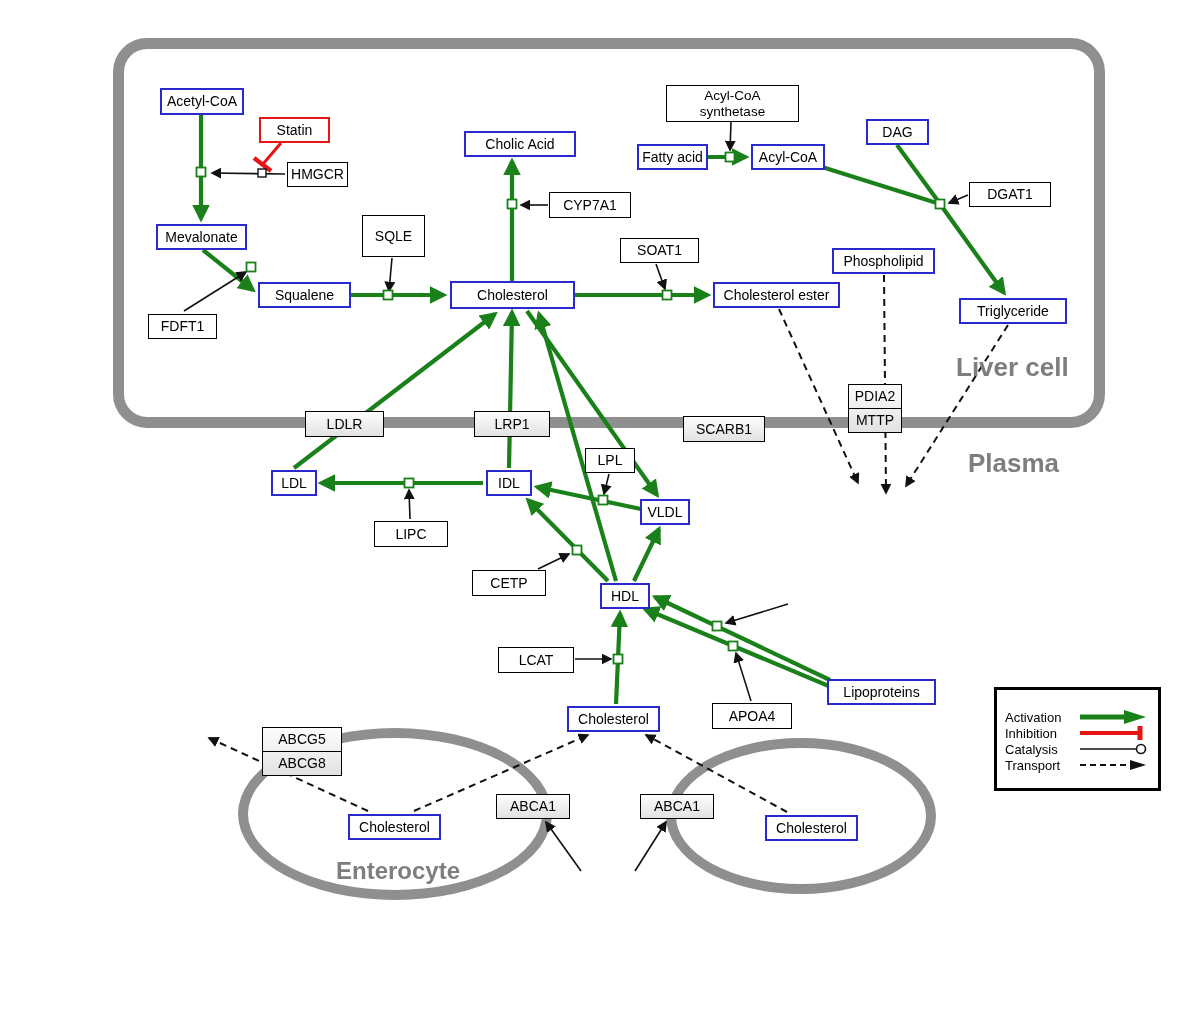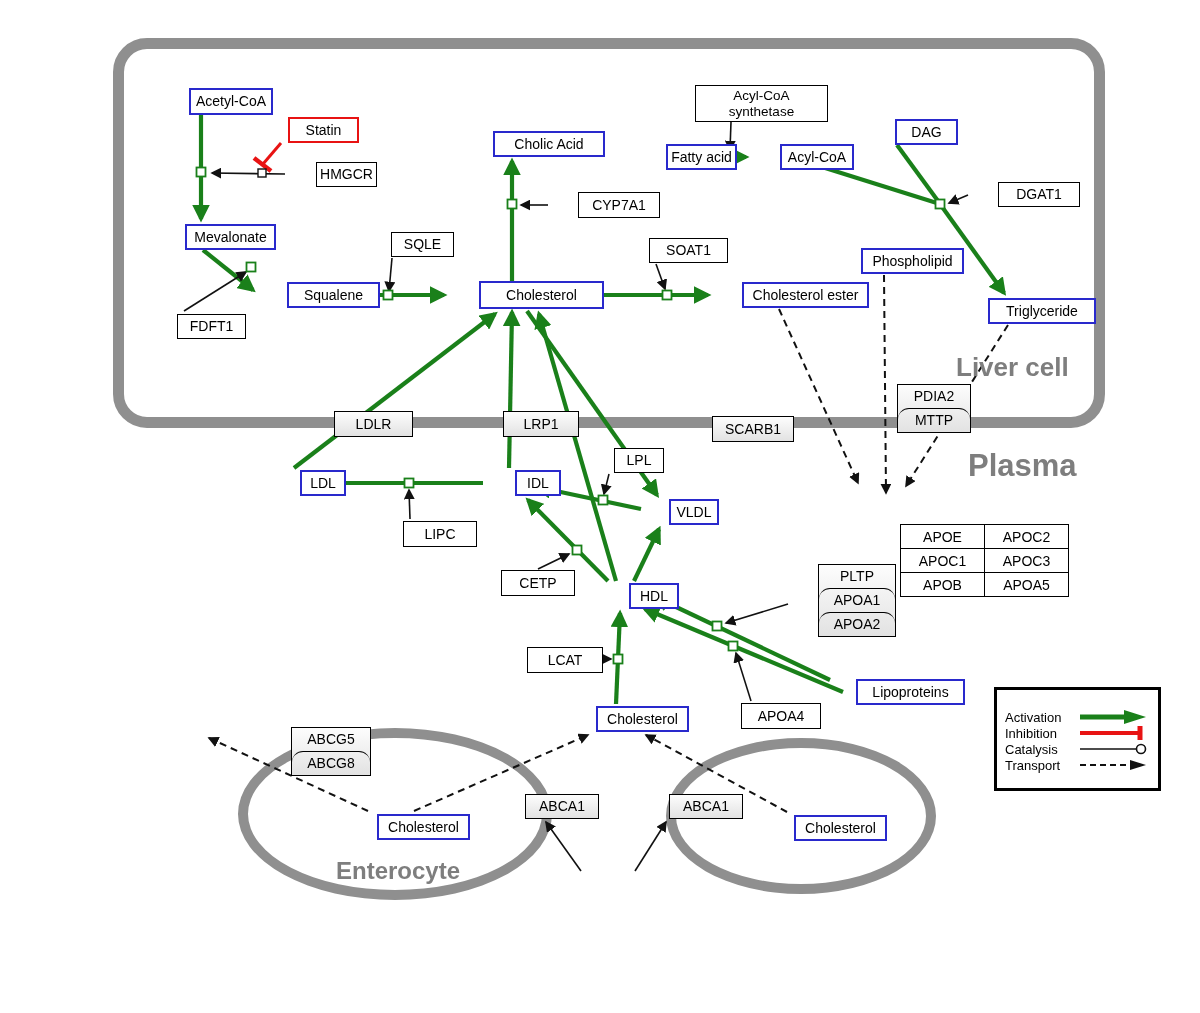--- a/index.html
+++ b/index.html
@@ -5,29 +5,29 @@
   html,body{margin:0;padding:0;background:#fff;}
   .canvas{position:relative;width:1200px;height:1013px;background:#fff;
           font-family:"Liberation Sans",sans-serif;overflow:hidden;}
   .membrane{position:absolute;box-sizing:border-box;border:11px solid #8f8f8f;background:transparent;}
   .liver{left:113px;top:38px;width:992px;height:390px;border-radius:34px;}
   .cellellipse{position:absolute;box-sizing:border-box;border:10px solid #8f8f8f;border-radius:50%;background:transparent;}
   .entero{left:238px;top:728px;width:314px;height:172px;}
   .periph{left:666px;top:738px;width:270px;height:156px;}
   svg.edges{position:absolute;left:0;top:0;pointer-events:none;}
   .node{position:absolute;box-sizing:border-box;background:#fff;display:flex;align-items:center;
-        justify-content:center;font-size:14px;color:#000;line-height:1.05;text-align:center;margin-left:29px;}
+        justify-content:center;font-size:14px;color:#000;line-height:1.05;text-align:center;}
   .met{border:2px solid #2929cc;}
   .enz{border:1px solid #000;}
   .gray{background:linear-gradient(180deg,#fdfdfd,#e2e2e2);}
   .redb{border:2px solid #e81313;}
   .stack{flex-direction:column;padding:0;align-items:stretch;border:1px solid #000;
          background:linear-gradient(180deg,#fdfdfd,#e2e2e2);}
   .stack .row{flex:1;display:flex;align-items:center;justify-content:center;}
-  .stack .row + .row{border-top:1px solid #000;border-radius:11px;}
+  .stack .row + .row{border-top:1px solid #000;}
   .twoline{flex-direction:column;font-size:13.5px;line-height:1.15;}
   .region{position:absolute;font-weight:bold;color:#7e7e7e;}
   .apo{position:absolute;display:grid;grid-template-columns:1fr 1fr;background:#000;gap:1px;
        border:1px solid #000;}
   .apo .cell{background:#fff;display:flex;align-items:center;justify-content:center;
              font-size:14px;height:23px;}
   .legend{position:absolute;left:994px;top:687px;width:167px;height:104px;border:3px solid #000;
           background:#fff;box-sizing:border-box;display:flex;flex-direction:column;
           justify-content:space-around;padding:19px 8px;}
   .lrow{display:flex;align-items:center;justify-content:space-between;}
@@ -122,84 +122,71 @@
       <rect x="712.5" y="621.5" width="9" height="9"></rect>
       <rect x="728.5" y="641.5" width="9" height="9"></rect>
       <rect x="258" y="169" width="8" height="8" stroke="#111" stroke-width="1.4"></rect>
     </g>
   </svg>
 
   <div class="node met" style="left:160px;top:88px;width:84px;height:27px">Acetyl-CoA</div>
   <div class="node redb" style="left:259px;top:117px;width:71px;height:26px">Statin</div>
   <div class="node enz" style="left:287px;top:162px;width:61px;height:25px">HMGCR</div>
   <div class="node met" style="left:156px;top:224px;width:91px;height:26px">Mevalonate</div>
-  <div class="node enz" style="left:362px;top:232px;width:63px;height:25px">SQLE</div>
+  <div class="node enz" style="left:362px;top:215px;width:63px;height:42px">SQLE</div>
   <div class="node enz" style="left:148px;top:314px;width:69px;height:25px">FDFT1</div>
   <div class="node met" style="left:258px;top:282px;width:93px;height:26px">Squalene</div>
   <div class="node met" style="left:464px;top:131px;width:112px;height:26px">Cholic Acid</div>
   <div class="node enz" style="left:549px;top:192px;width:82px;height:26px">CYP7A1</div>
   <div class="node met" style="left:450px;top:281px;width:125px;height:28px">Cholesterol</div>
   <div class="node enz" style="left:620px;top:238px;width:79px;height:25px">SOAT1</div>
   <div class="node met" style="left:713px;top:282px;width:127px;height:26px">Cholesterol ester</div>
   <div class="node enz twoline" style="left:666px;top:85px;width:133px;height:37px">
     <span>Acyl-CoA</span>
     <span>synthetase</span>
   </div>
   <div class="node met" style="left:637px;top:144px;width:71px;height:26px">Fatty acid</div>
   <div class="node met" style="left:751px;top:144px;width:74px;height:26px">Acyl-CoA</div>
   <div class="node met" style="left:866px;top:119px;width:63px;height:26px">DAG</div>
   <div class="node enz" style="left:969px;top:182px;width:82px;height:25px">DGAT1</div>
   <div class="node met" style="left:832px;top:248px;width:103px;height:26px">Phospholipid</div>
   <div class="node met" style="left:959px;top:298px;width:108px;height:26px">Triglyceride</div>
 
-  <div class="node stack" style="left:868px;top:384px;width:74px;height:49px">
+  <div class="node stack" style="left:848px;top:384px;width:54px;height:49px">
     <div class="row">PDIA2</div>
     <div class="row">MTTP</div>
   </div>
   <div class="node enz gray" style="left:305px;top:411px;width:79px;height:26px">LDLR</div>
   <div class="node enz gray" style="left:474px;top:411px;width:76px;height:26px">LRP1</div>
   <div class="node enz gray" style="left:683px;top:416px;width:82px;height:26px">SCARB1</div>
 
   <div class="node enz" style="left:585px;top:448px;width:50px;height:25px">LPL</div>
   <div class="node met" style="left:271px;top:470px;width:46px;height:26px">LDL</div>
   <div class="node met" style="left:486px;top:470px;width:46px;height:26px">IDL</div>
   <div class="node met" style="left:640px;top:499px;width:50px;height:26px">VLDL</div>
   <div class="node enz" style="left:374px;top:521px;width:74px;height:26px">LIPC</div>
   <div class="node enz" style="left:472px;top:570px;width:74px;height:26px">CETP</div>
   <div class="node met" style="left:600px;top:583px;width:50px;height:26px">HDL</div>
   <div class="node enz" style="left:498px;top:647px;width:76px;height:26px">LCAT</div>
-  <div class="node stack" style="left:789px;top:564px;width:78px;height:73px">
-    <div class="row">PLTP</div>
-    <div class="row">APOA1</div>
-    <div class="row">APOA2</div>
-  </div>
   <div class="node enz" style="left:712px;top:703px;width:80px;height:26px">APOA4</div>
   <div class="node met" style="left:827px;top:679px;width:109px;height:26px">Lipoproteins</div>
   <div class="node met" style="left:567px;top:706px;width:93px;height:26px">Cholesterol</div>
 
-  <div class="apo" style="left:900px;top:524px;width:167px">
-    <div class="cell">APOE</div>
-    <div class="cell">APOC2</div>
-    <div class="cell">APOC1</div>
-    <div class="cell">APOC3</div>
-    <div class="cell">APOB</div>
-    <div class="cell">APOA5</div>
-  </div>
 
   <div class="node stack" style="left:262px;top:727px;width:80px;height:49px">
     <div class="row">ABCG5</div>
     <div class="row">ABCG8</div>
   </div>
   <div class="node met" style="left:348px;top:814px;width:93px;height:26px">Cholesterol</div>
   <div class="node enz gray" style="left:496px;top:794px;width:74px;height:25px">ABCA1</div>
   <div class="node enz gray" style="left:640px;top:794px;width:74px;height:25px">ABCA1</div>
   <div class="node met" style="left:765px;top:815px;width:93px;height:26px">Cholesterol</div>
 
   <div class="region" style="left:956px;top:352px;font-size:26px">Liver cell</div>
-  <div class="region" style="left:968px;top:448px;font-size:31px">Plasma</div>
+  <div class="region" style="left:968px;top:448px;font-size:26px">Plasma</div>
   <div class="region" style="left:336px;top:857px;font-size:24px">Enterocyte</div>
 
   <div class="legend">
     <div class="lrow">
       <span class="llabel">Activation</span>
       <svg width="72" height="16">
         <line x1="2" y1="8" x2="48" y2="8" stroke="#1a801a" stroke-width="5"></line>
         <polygon points="46,1 68,8 46,15" fill="#1a801a"></polygon>
       </svg>
     </div>

